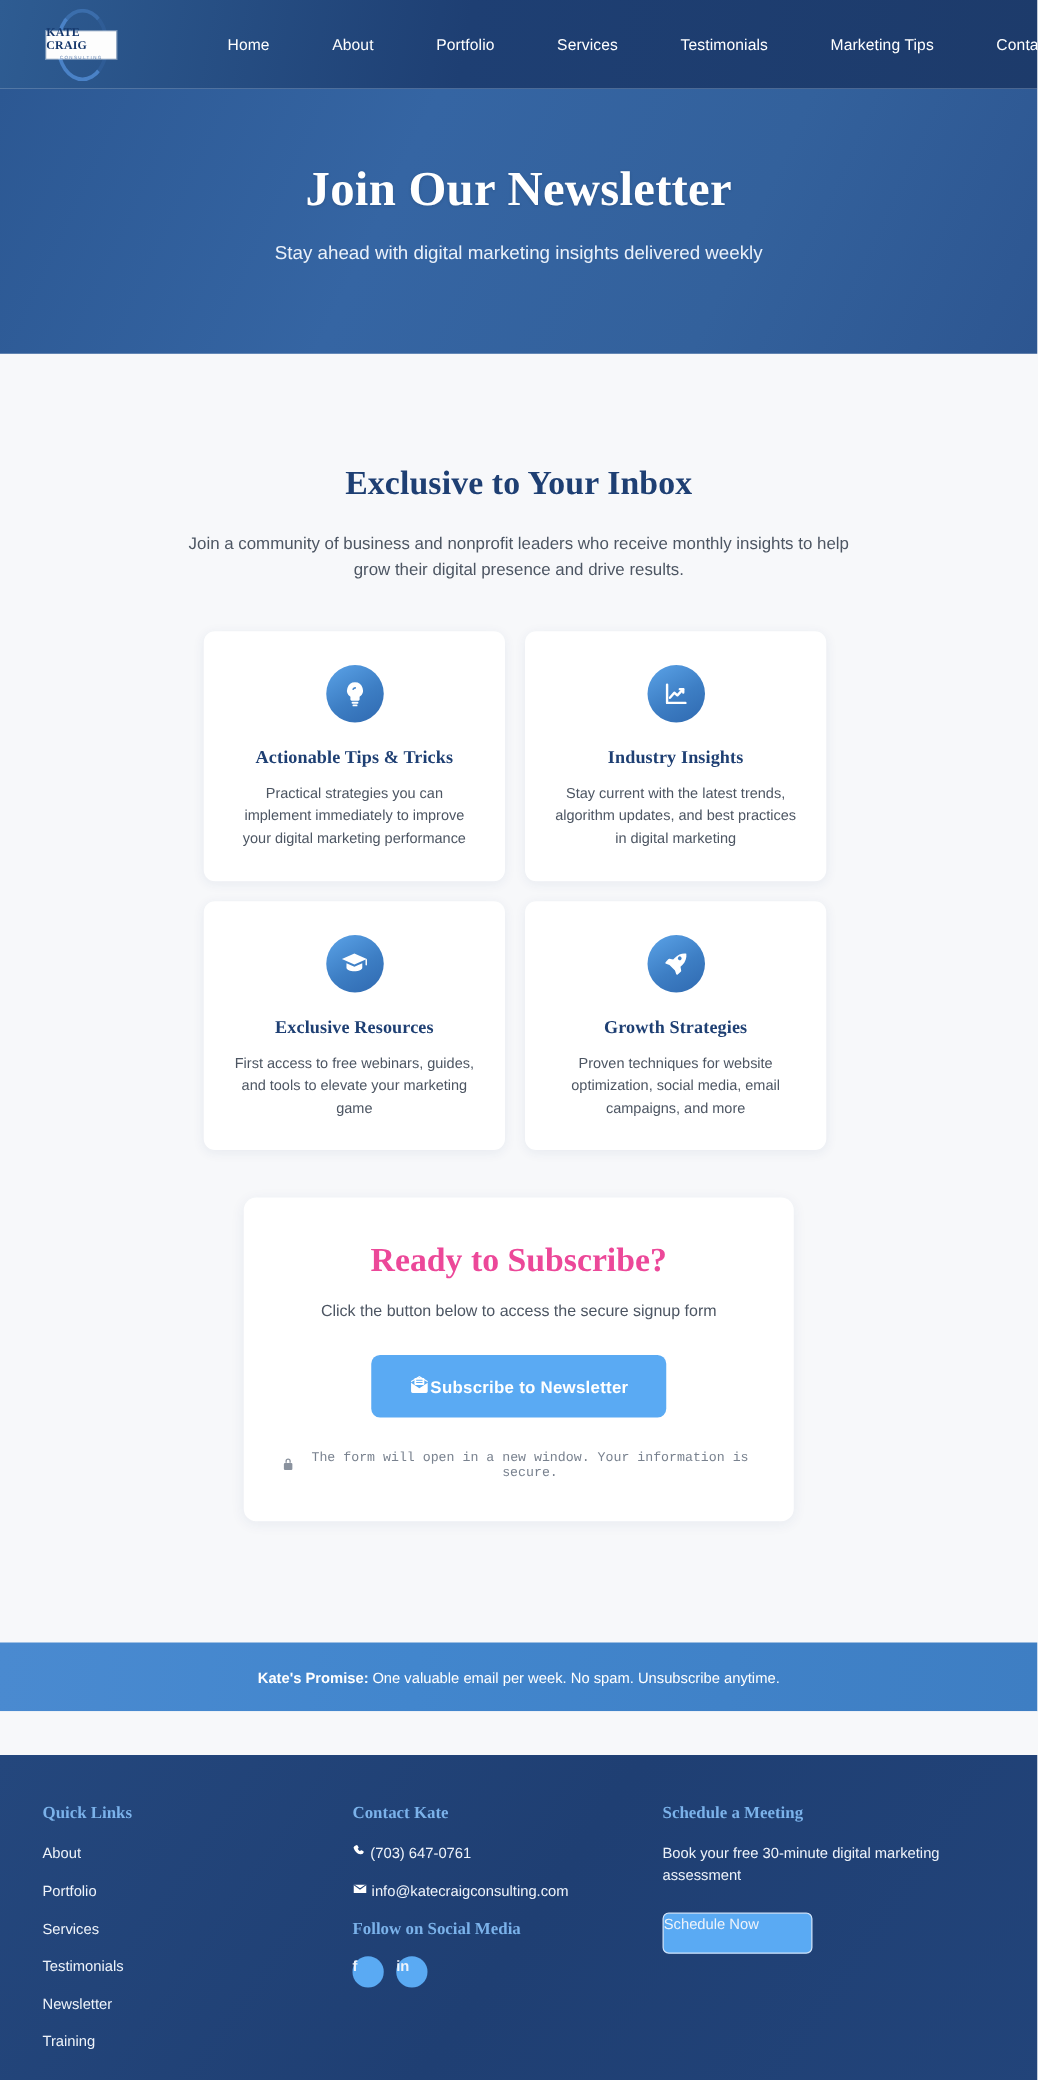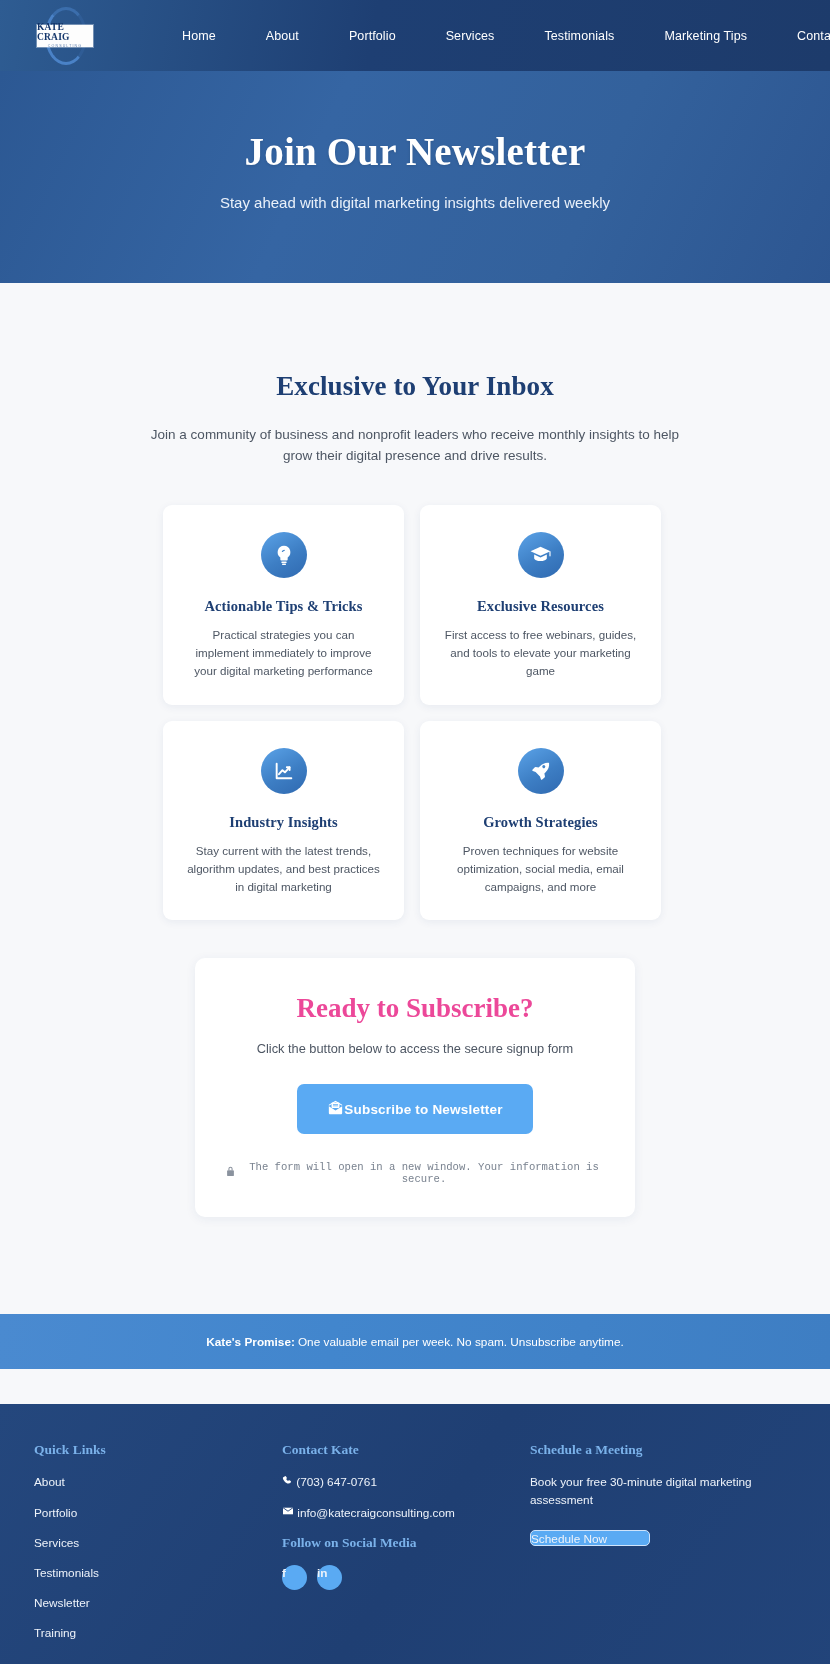--- a/index.html
+++ b/index.html
@@ -285,21 +285,21 @@
     color: #eef3fa;
     font-size: 11.8px;
     line-height: 1.52;
     margin-bottom: 20px;
     max-width: 225px;
   }
   .btn-schedule {
     display: inline-flex;
     align-items: center;
     justify-content: center;
-    width: 120px; height: 16px;
+    width: 120px; height: 33px;
     background: #5aaaf3;
     border: 1px solid #cfe4fb;
     border-radius: 5px;
     color: #ffffff;
     font-size: 11.6px;
     font-weight: 500;
     text-decoration: none;
     cursor: pointer;
   }
 </style>
@@ -351,40 +351,40 @@
             <rect x="9" y="19" width="6" height="1.7" rx=".85"></rect>
             <rect x="9.8" y="21.4" width="4.4" height="1.5" rx=".75"></rect>
           </svg>
         </div>
         <h3>Actionable Tips &amp; Tricks</h3>
         <p>Practical strategies you can implement immediately to improve your digital marketing performance</p>
       </div>
 
       <div class="card">
         <div class="icon-circle">
+          <svg width="22" height="22" viewBox="0 0 24 24" fill="none" stroke="#ffffff" stroke-width="2.1" stroke-linecap="round" stroke-linejoin="round">
+            <path d="M4 4v16h16"></path>
+            <path d="M6.5 15.5l3.8-4.4 2.7 2.3 5-5.4"></path>
+            <path d="M15.1 8h3v3"></path>
+          </svg>
+        </div>
+        <h3>Industry Insights</h3>
+        <p>Stay current with the latest trends, algorithm updates, and best practices in digital marketing</p>
+      </div>
+
+      <div class="card">
+        <div class="icon-circle">
           <svg width="23" height="23" viewBox="0 0 24 24" fill="#ffffff">
             <path d="M12 4L1.6 8.6 12 13.2l10.4-4.6L12 4z"></path>
             <path d="M5.4 12.1v3.7c0 1.6 3 3 6.6 3s6.6-1.4 6.6-3v-3.7L12 15.1l-6.6-3z"></path>
             <rect x="21.3" y="8.6" width="1.2" height="5.4" rx=".6"></rect>
           </svg>
         </div>
         <h3>Exclusive Resources</h3>
         <p>First access to free webinars, guides, and tools to elevate your marketing game</p>
-      </div>
-
-      <div class="card">
-        <div class="icon-circle">
-          <svg width="22" height="22" viewBox="0 0 24 24" fill="none" stroke="#ffffff" stroke-width="2.1" stroke-linecap="round" stroke-linejoin="round">
-            <path d="M4 4v16h16"></path>
-            <path d="M6.5 15.5l3.8-4.4 2.7 2.3 5-5.4"></path>
-            <path d="M15.1 8h3v3"></path>
-          </svg>
-        </div>
-        <h3>Industry Insights</h3>
-        <p>Stay current with the latest trends, algorithm updates, and best practices in digital marketing</p>
       </div>
 
       <div class="card">
         <div class="icon-circle">
           <svg width="22" height="22" viewBox="0 0 24 24" fill="#ffffff">
             <path d="M20.8 3.2c-3.6-.5-7.3.9-9.9 3.5l-1.6 1.6-3.1-.6a1.3 1.3 0 0 0-1.2.4l-2.3 2.6c-.4.5-.2 1.2.4 1.4l3 1 4.8 4.8 1 3c.2.6.9.8 1.4.4l2.6-2.3c.4-.3.5-.8.4-1.2l-.6-3.1 1.6-1.6c2.6-2.6 4-6.3 3.5-9.9zm-4.6 5.2a1.6 1.6 0 1 1-2.3-2.3 1.6 1.6 0 0 1 2.3 2.3z"></path>
           </svg>
         </div>
         <h3>Growth Strategies</h3>
         <p>Proven techniques for website optimization, social media, email campaigns, and more</p>

